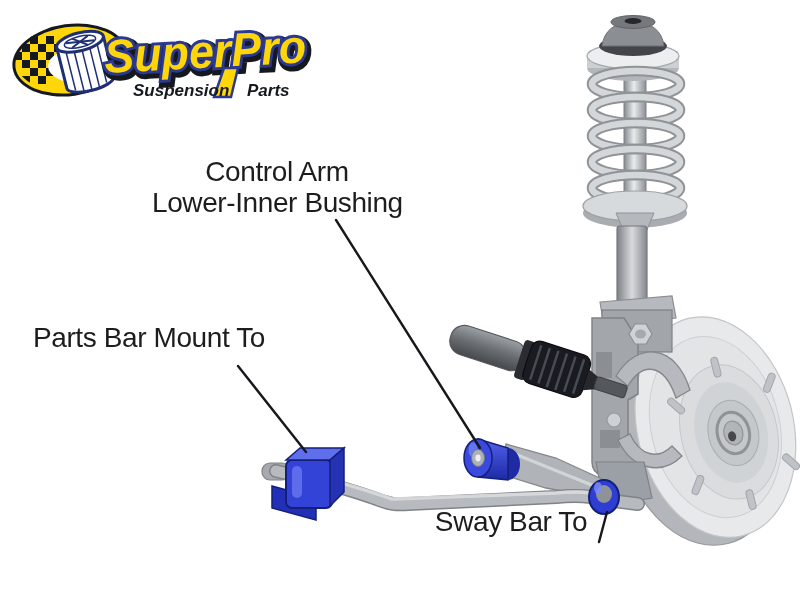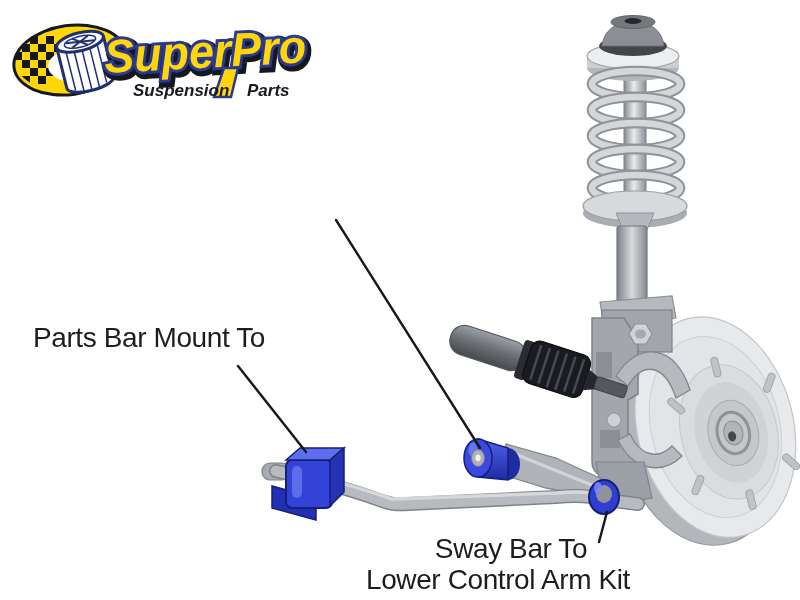--- a/index.html
+++ b/index.html
@@ -8,21 +8,21 @@
     font-family:"Liberation Sans",sans-serif;
   }
   .scene{position:absolute;left:0;top:0;width:800px;height:600px;display:block;}
   .callout{
     position:absolute;color:#1d1d1f;font-size:28px;line-height:31px;
     letter-spacing:-0.4px;white-space:nowrap;
   }
   .callout .ln{display:block;}
   #label-control-arm{left:152px;top:156px;width:250px;text-align:center;}
   #label-sway-mount{left:33px;top:321px;text-align:left;line-height:33px;}
-  #label-sway-link{left:366px;top:533px;width:250px;text-align:center;}
+  #label-sway-link{left:366px;top:506px;width:250px;text-align:center;}
   #label-sway-link .ln1{transform:translateX(20px);}
 </style>
 </head>
 <body>
 
 <div class="stage">
 
   <svg class="scene" viewBox="0 0 800 600">
     <defs>
       <linearGradient id="shaftGrad" x1="0" y1="0" x2="1" y2="0">
@@ -224,23 +224,26 @@
         <text x="105" y="73" font-size="47" fill="#ffd60a" stroke="#2b3990" stroke-width="6" paint-order="stroke" textLength="202" lengthAdjust="spacingAndGlyphs">SuperPro</text>
       </g>
       <path d="M224,68 L238,68 L231,97 L214,97 Z" fill="#ffd60a" stroke="#2b3990" stroke-width="2.5"></path>
       <g font-family="Liberation Sans, sans-serif" font-weight="bold" font-style="italic" font-size="17" fill="#15181e">
         <text x="133" y="96">Suspension</text>
         <text x="247" y="96">Parts</text>
       </g>
     </g>
   </svg>
 
+  <div class="callout" id="label-control-arm">
+    <span class="ln ln1">Control Arm</span>
+    <span class="ln ln2">Lower-Inner Bushing</span>
+  </div>
 
   <div class="callout" id="label-sway-mount">
     <span class="ln ln1">Parts Bar Mount To</span>
   </div>
 
   <div class="callout" id="label-sway-link">
     <span class="ln ln1">Sway Bar To</span>
-    <span class="ln ln2">Lower Control Arm Kit</span>
   </div>
 
 </div>
 
 </body></html>

